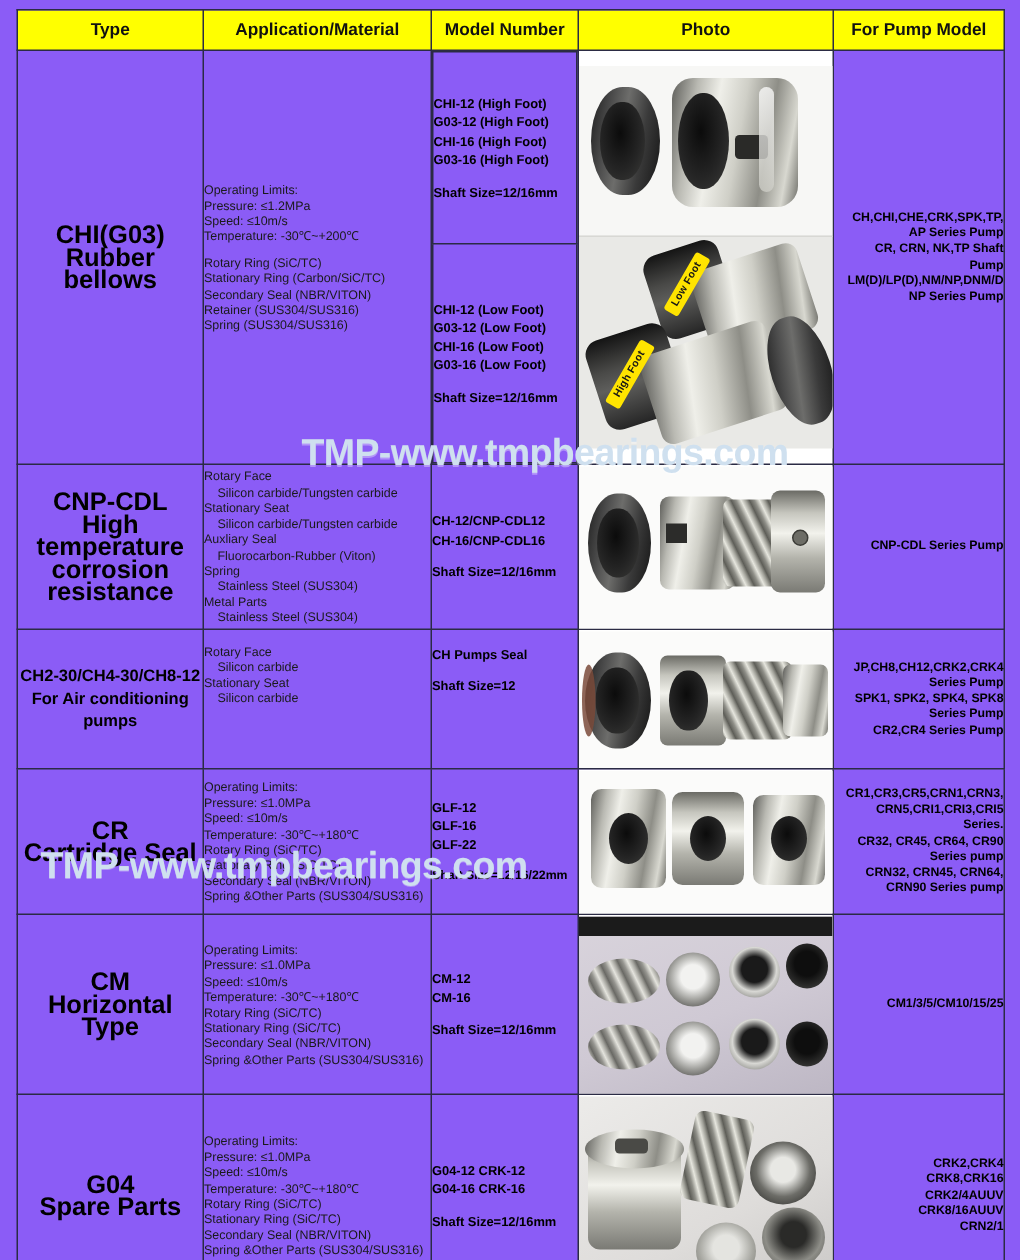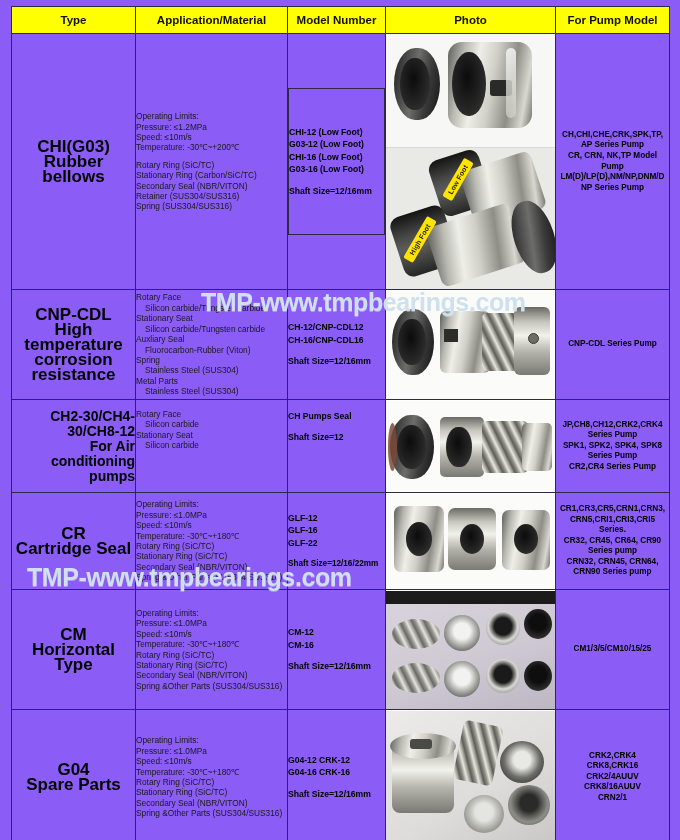--- a/index.html
+++ b/index.html
@@ -63,21 +63,21 @@
     padding:5px 4px 5px 7px;
     text-align:left;
   }
   .model-cell .gap{height:9px;line-height:9px;font-size:1px;}
   .pump-cell{
     font-size:8.2px;
     font-weight:bold;
     line-height:10.6px;
     color:#000;
     padding:4px 3px 4px 5px;
-    text-align:center;
+    text-align:right;
   }
   .photo-cell{padding:0;background:#fff;}
 
   .sub-tbl{border-collapse:collapse;width:100%;height:100%;}
   .sub-tbl td{border:0;}
   .sub-tbl tr.divider td{border-top:1px solid #2b2b44;}
 
   
   .ph{position:relative;width:100%;overflow:hidden;background:#fefefe;}
   .ph *{position:absolute;}
@@ -160,20 +160,30 @@
           <div class="gap"></div>
           <div>Rotary Ring (SiC/TC)</div>
           <div>Stationary Ring (Carbon/SiC/TC)</div>
           <div>Secondary Seal (NBR/VITON)</div>
           <div>Retainer (SUS304/SUS316)</div>
           <div>Spring (SUS304/SUS316)</div>
         </td>
         <td style="padding:0;">
           <table class="sub-tbl">
             <tbody>
+                <tr style="height:128px;">
+              <td class="model-cell">
+                <div>CHI-12 (High Foot)</div>
+                <div>G03-12 (High Foot)</div>
+                <div>CHI-16 (High Foot)</div>
+                <div>G03-16 (High Foot)</div>
+                <div class="gap"></div>
+                <div>Shaft Size=12/16mm</div>
+              </td>
+            </tr>
             <tr class="divider" style="height:146px;">
               <td class="model-cell">
                 <div>CHI-12 (Low Foot)</div>
                 <div>G03-12 (Low Foot)</div>
                 <div>CHI-16 (Low Foot)</div>
                 <div>G03-16 (Low Foot)</div>
                 <div class="gap"></div>
                 <div>Shaft Size=12/16mm</div>
               </td>
             </tr>
@@ -195,21 +205,21 @@
             <div class="rubber-v" style="left:10px;top:62px;width:56px;height:62px;border-radius:10px;transform:rotate(-18deg);"></div>
             <div class="steel" style="left:46px;top:66px;width:88px;height:62px;border-radius:8px;transform:rotate(-18deg);"></div>
             <div class="rubber" style="left:128px;top:52px;width:40px;height:74px;border-radius:46%/50%;transform:rotate(-18deg);"></div>
             <div class="tag" style="left:50px;top:26px;width:44px;height:11px;line-height:11px;transform:rotate(-60deg);">Low Foot</div>
             <div class="tag" style="left:10px;top:86px;width:48px;height:11px;line-height:11px;transform:rotate(-60deg);">High Foot</div>
           </div>
         </td>
         <td class="pump-cell">
           <div>CH,CHI,CHE,CRK,SPK,TP,</div>
           <div>AP Series Pump</div>
-          <div>CR, CRN, NK,TP Model</div>
+          <div>CR, CRN, NK,TP Shaft</div>
           <div>Pump</div>
           <div>LM(D)/LP(D),NM/NP,DNM/D</div>
           <div>NP Series Pump</div>
         </td>
       </tr>
 
       <tr style="height:110px;">
         <td class="type-cell">
           <div>CNP-CDL</div>
           <div>High temperature</div>
@@ -243,21 +253,21 @@
             <div style="left:58px;top:38px;width:14px;height:13px;background:#2c2c2a;"></div>
             <div style="left:142px;top:42px;width:9px;height:9px;border-radius:50%;background:#6d6d66;border:1px solid #3d3d38;"></div>
           </div>
         </td>
         <td class="pump-cell">
           <div>CNP-CDL Series Pump</div>
         </td>
       </tr>
 
       <tr style="height:93px;">
-        <td class="type-cell" style="font-size:14px;text-align:right;">
+        <td class="type-cell" style="font-size:11px;">
           <div>CH2-30/CH4-30/CH8-12</div>
           <div>For Air conditioning</div>
           <div>pumps</div>
         </td>
         <td class="app-cell" style="vertical-align:top;padding-top:9px;">
           <div>Rotary Face</div>
           <div class="ind">Silicon carbide</div>
           <div>Stationary Seat</div>
           <div class="ind">Silicon carbide</div>
         </td>

